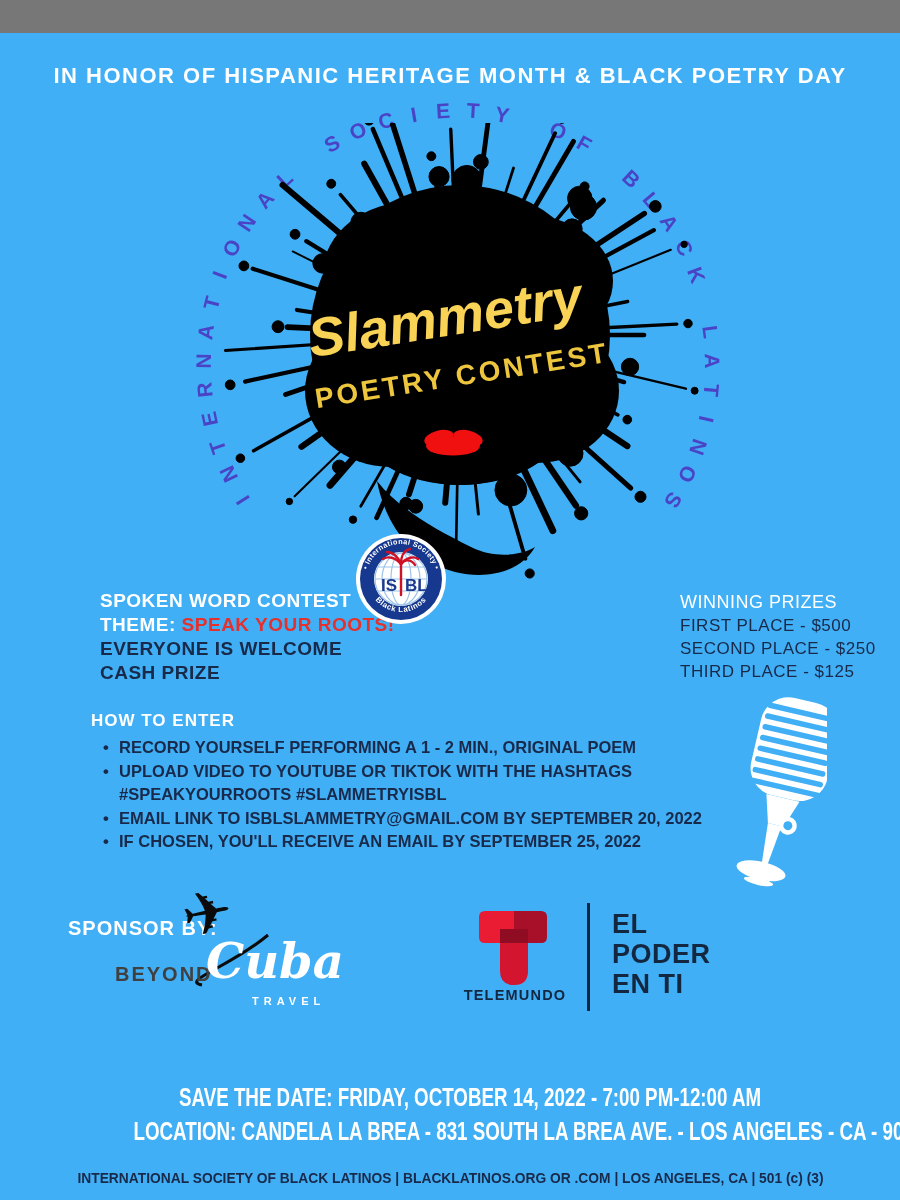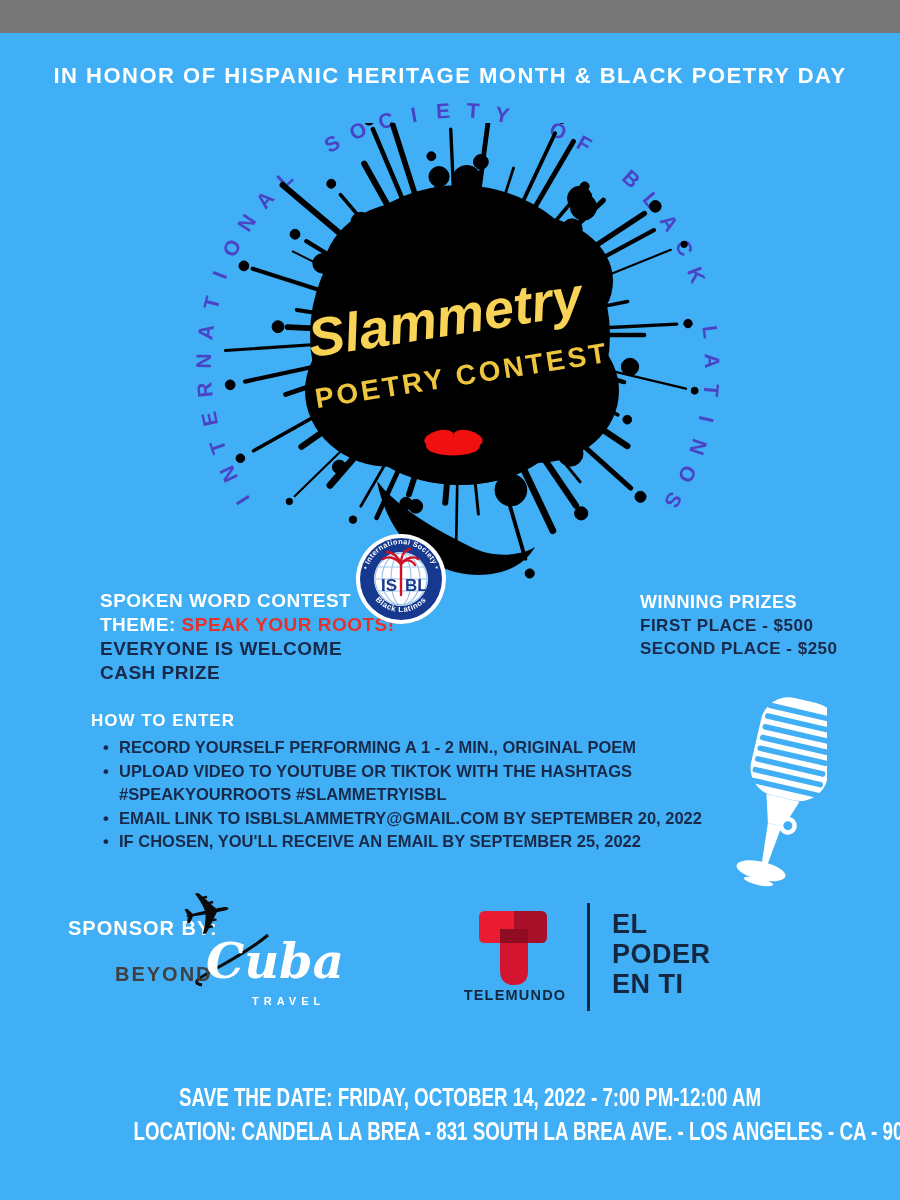--- a/index.html
+++ b/index.html
@@ -18,21 +18,21 @@
   .arc-ch{position:absolute;color:#4b43c6;font-size:21px;font-weight:600;}
   
   .slam{left:445px;top:284px;transform:translate(-50%,-50%) rotate(-9deg);
     color:#f8d355;font-size:54px;font-weight:bold;font-style:italic;letter-spacing:0px;white-space:nowrap;z-index:4;}
   .poetry{left:462px;top:343px;transform:translate(-50%,-50%) rotate(-9deg);
     color:#edc63e;font-size:28px;font-weight:bold;letter-spacing:3px;white-space:nowrap;z-index:4;}
   
   .details{left:100px;top:556px;line-height:24px;font-size:19px;font-weight:bold;letter-spacing:.5px;white-space:nowrap;}
   .white{color:#ffffff;} .navy{color:#18294a;} .red{color:#e5302c;}
   
-  .prizes{left:640px;top:558px;line-height:23px;font-size:17px;font-weight:bold;letter-spacing:.5px;white-space:nowrap;}
+  .prizes{left:680px;top:558px;line-height:23px;font-size:17px;font-weight:normal;letter-spacing:.5px;white-space:nowrap;}
   .prizes .title{font-size:18px;}
   
   .howto-title{left:91px;top:678px;color:#fff;font-size:17px;font-weight:bold;letter-spacing:1px;}
   .bullets{left:103px;top:703px;width:600px;color:#18294a;font-size:16.5px;font-weight:bold;line-height:23.5px;}
   .brow{display:flex;white-space:nowrap;}
   .brow .dot{width:16px;flex:0 0 16px;}
   .brow.cont{padding-left:16px;}
   
   .sponsor-label{left:68px;top:884px;color:#fff;font-size:20px;font-weight:bold;letter-spacing:1px;}
   .beyond{left:110px;top:856px;width:250px;height:130px;}
@@ -253,20 +253,21 @@
     <div class="white">SPOKEN WORD CONTEST</div>
     <div><span class="white">THEME: </span><span class="red">SPEAK YOUR ROOTS!</span></div>
     <div class="navy">EVERYONE IS WELCOME</div>
     <div class="navy">CASH PRIZE</div>
   </div>
 
   <div class="abs prizes">
     <div class="white title">WINNING PRIZES</div>
     <div class="navy">FIRST PLACE - $500</div>
     <div class="navy">SECOND PLACE - $250</div>
+    <div class="navy">THIRD PLACE - $125</div>
   </div>
 
   <div class="abs howto-title">HOW TO ENTER</div>
   <div class="abs bullets">
     <div class="brow">
         <span class="dot">•</span>
         <span>RECORD YOURSELF PERFORMING A 1 - 2 MIN., ORIGINAL POEM</span>
       </div>
     <div class="brow">
         <span class="dot">•</span>
@@ -331,14 +332,15 @@
     <div class="tagline">
       <div>EL</div>
       <div>PODER</div>
       <div>EN TI</div>
     </div>
   </div>
 
   <div class="abs saveline save1"><span>SAVE THE DATE:  FRIDAY, OCTOBER 14, 2022 - 7:00 PM-12:00 AM</span></div>
   <div class="abs saveline save2"><span>LOCATION: CANDELA LA BREA - 831 SOUTH LA BREA AVE. - LOS ANGELES - CA - 90036</span></div>
 
+  <div class="abs footer"><span>INTERNATIONAL SOCIETY OF BLACK LATINOS  |  BLACKLATINOS.ORG OR .COM  |  LOS ANGELES, CA  |  501 (c) (3)</span></div>
 
 </div>
 
 </body></html>

